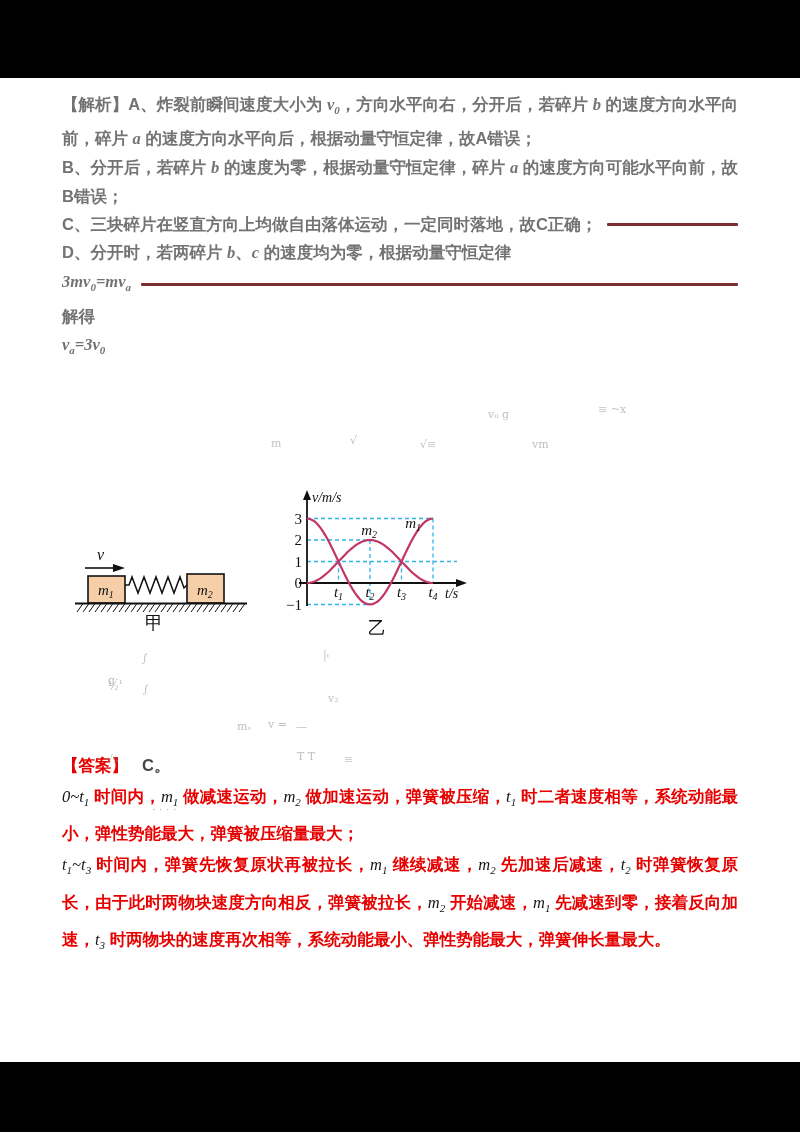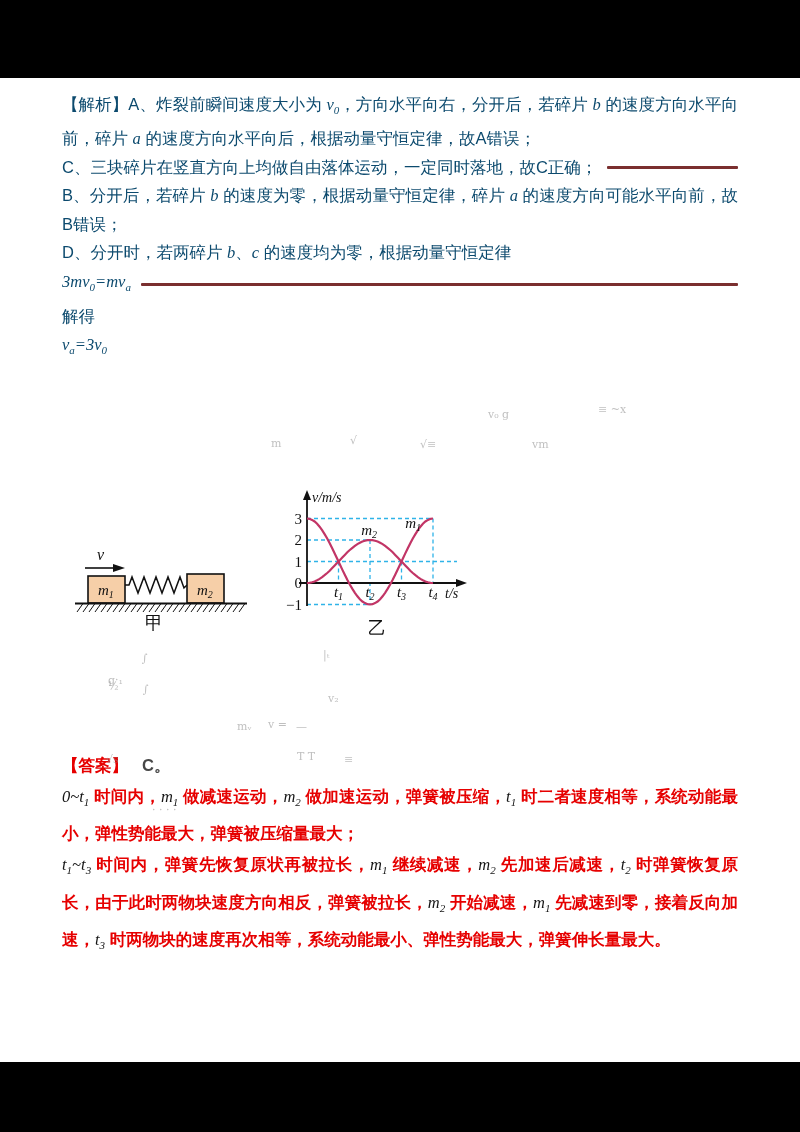--- a/index.html
+++ b/index.html
@@ -1,20 +1,20 @@
 <!DOCTYPE html>
 <html><head>
 <meta charset="utf-8">
 <style>
   html,body{margin:0;padding:0;background:#000;width:800px;height:1132px;overflow:hidden;
     font-family:"Liberation Sans",sans-serif;}
   .frame{position:relative;width:800px;height:1132px;background:#000;}
   .page{position:absolute;left:0;top:78px;width:800px;height:984px;background:#fff;}
-  .top-text{position:absolute;left:62px;top:12px;width:676px;color:#0c4a6e;
-    font-size:16.5px;line-height:28px;font-weight:400;text-align:justify;}
+  .top-text{position:absolute;left:62px;top:12px;width:676px;color:#737373;
+    font-size:16.5px;line-height:28px;font-weight:700;text-align:justify;}
   .bottom-text{position:absolute;left:62px;top:672px;width:676px;color:#e60000;
     font-size:16.5px;line-height:31px;font-weight:700;text-align:justify;}
   .rich .math{font-family:"Liberation Serif",serif;font-style:italic;}
   .rich sub{font-family:"Liberation Serif",serif;font-style:italic;font-size:11px;}
   .bottom-text .para .math,.bottom-text .para sub{color:#151515;font-weight:400;}
   .line.with-rule{display:flex;align-items:center;}
   .rule-fill{flex:1;height:3px;background:#7a2f2f;margin-left:10px;border-radius:1px;}
   .ans-row{display:flex;align-items:baseline;}
   .ans-val{color:#474747;margin-left:14px;font-weight:700;}
   .para{margin:0;}
@@ -25,25 +25,25 @@
   .cjk{font-family:"Liberation Sans",sans-serif;}
 </style>
 </head>
 <body>
 
 <div class="frame">
   <div class="page">
 
     <div class="top-text rich">
         <div class="line"><span class="line-txt"><span>【解析】A、炸裂前瞬间速度大小为 </span><span class="math">v</span><sub>0</sub><span>，方向水平向右，分开后，若碎片 </span><span class="math">b</span><span> 的速度方向水平向前，碎片 </span><span class="math">a</span><span> 的速度方向水平向后，根据动量守恒定律，故A错误；</span></span></div>
+        <div class="line"><span class="line-txt"><span>B、分开后，若碎片 </span><span class="math">b</span><span> 的速度为零，根据动量守恒定律，碎片 </span><span class="math">a</span><span> 的速度方向可能水平向前，故B错误；</span></span></div>
         <div class="line with-rule">
           <span class="line-txt"><span>C、三块碎片在竖直方向上均做自由落体运动，一定同时落地，故C正确；</span></span>
           <span class="rule-fill"></span>
         </div>
-        <div class="line"><span class="line-txt"><span>B、分开后，若碎片 </span><span class="math">b</span><span> 的速度为零，根据动量守恒定律，碎片 </span><span class="math">a</span><span> 的速度方向可能水平向前，故B错误；</span></span></div>
         <div class="line"><span class="line-txt"><span>D、分开时，若两碎片 </span><span class="math">b</span><span>、</span><span class="math">c</span><span> 的速度均为零，根据动量守恒定律</span></span></div>
         <div class="line with-rule">
           <span class="line-txt"><span class="math">3</span><span class="math">mv</span><sub>0</sub><span class="math">=</span><span class="math">mv</span><sub>a</sub></span>
           <span class="rule-fill"></span>
         </div>
         <div class="line"><span class="line-txt"><span>解得</span></span></div>
         <div class="line"><span class="line-txt"><span class="math">v</span><sub>a</sub><span class="math">=3</span><span class="math">v</span><sub>0</sub></span></div>
       </div>
 
     <div class="figure">

